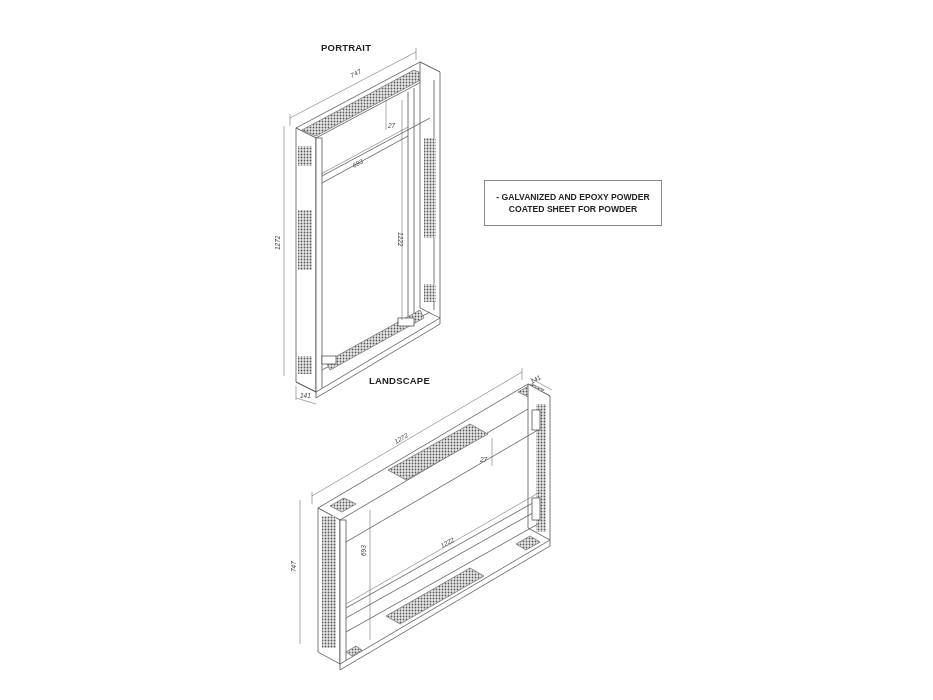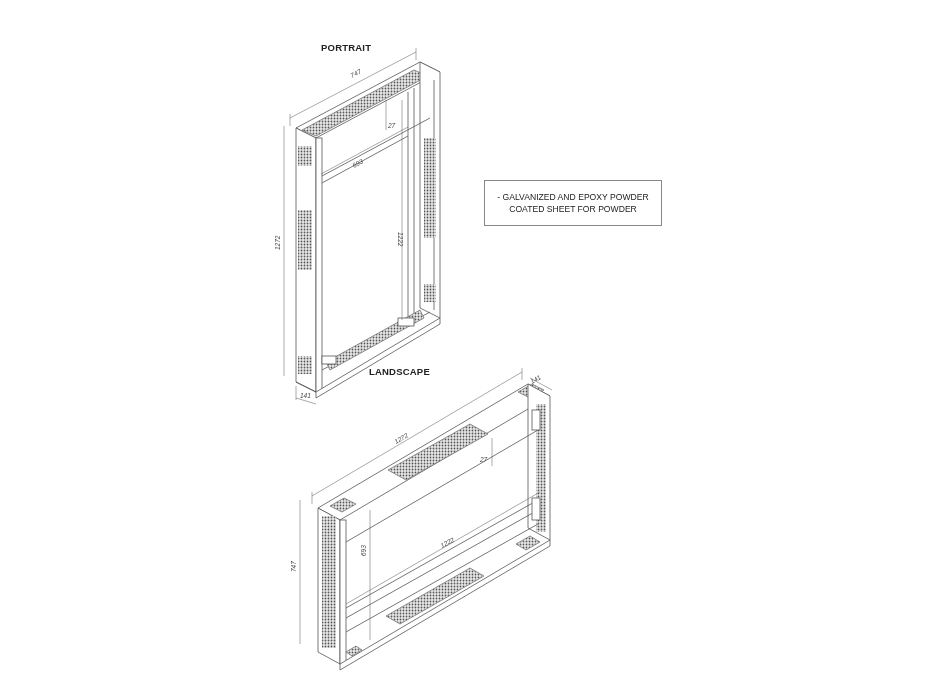--- a/index.html
+++ b/index.html
@@ -1,27 +1,27 @@
 <!DOCTYPE html>
 <html><head>
 <meta charset="utf-8">
 <style>
   html, body { margin:0; padding:0; background:#ffffff; }
   body { width:933px; height:700px; position:relative; overflow:hidden; font-family:"Liberation Sans", sans-serif; }
   .title { position:absolute; font-weight:bold; font-size:9.5px; color:#222; letter-spacing:0.2px; }
   .note-box { position:absolute; left:484px; top:180px; width:178px; height:46px; border:1px solid #888; box-sizing:border-box; display:flex; flex-direction:column; justify-content:center; align-items:center; }
-  .note-line { font-size:8.6px; font-weight:normal; color:#222; line-height:12px; white-space:nowrap; }
+  .note-line { font-size:8.6px; font-weight:bold; color:#222; line-height:12px; white-space:nowrap; }
   svg { position:absolute; left:0; top:0; }
   .dim { font-family:"Liberation Sans", sans-serif; font-size:6.5px; font-style:italic; fill:#444; }
 </style>
 </head>
 <body>
 
 <div class="title" style="left:321px; top:26px;margin-top:16px;">PORTRAIT</div>
-<div class="title" style="left:369px; top:366px;">LANDSCAPE</div>
+<div class="title" style="left:369px; top:375px;">LANDSCAPE</div>
 
 <div class="note-box">
   <div class="note-line">- GALVANIZED AND EPOXY POWDER</div>
   <div class="note-line">COATED SHEET FOR POWDER</div>
 </div>
 
 <svg width="933" height="700" viewBox="0 0 933 700">
   <defs>
     <pattern id="mesh" width="3" height="3" patternUnits="userSpaceOnUse">
       <rect width="3" height="3" fill="#e8e8e8"></rect>

